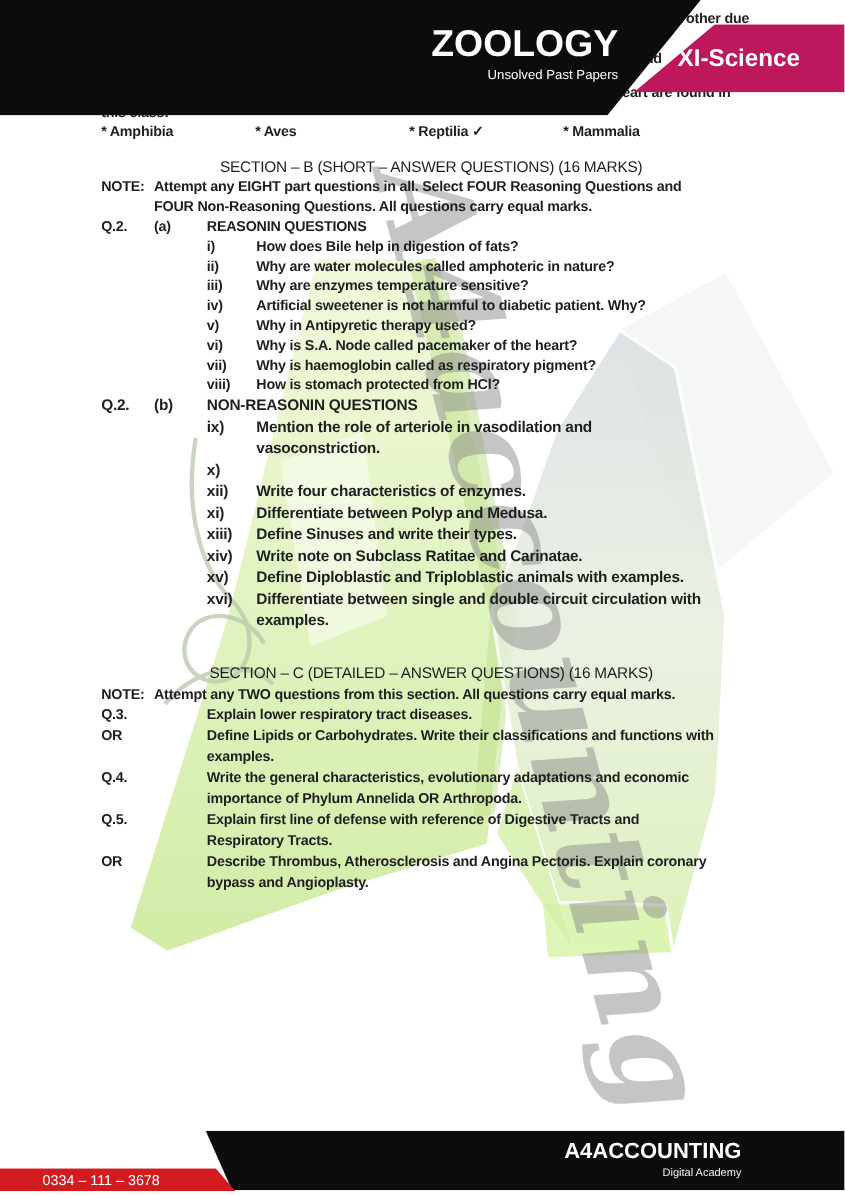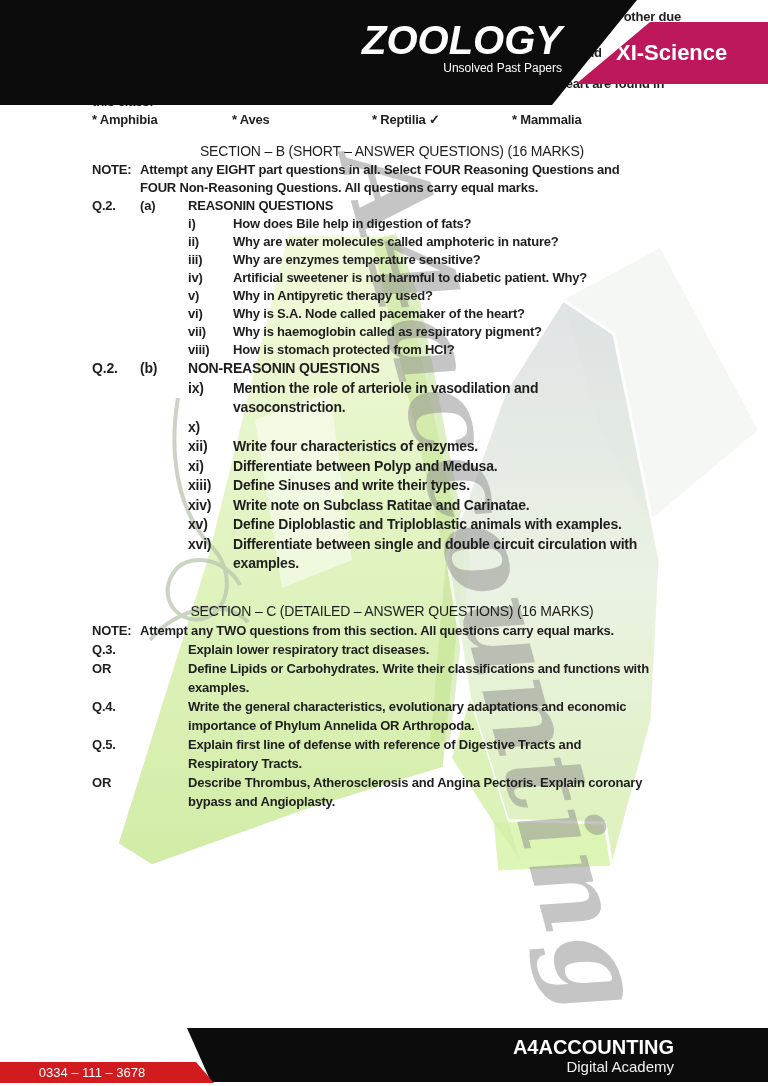--- a/index.html
+++ b/index.html
@@ -4,33 +4,33 @@
 <style>
   html,body{margin:0;padding:0;background:#ffffff;}
   .page{position:relative;width:768px;height:1086px;background:#ffffff;overflow:hidden;
         font-family:"Liberation Sans",sans-serif;color:#1e1e1e;font-weight:700;letter-spacing:-0.2px;}
 
   
   .hdr{position:absolute;top:0;left:0;width:768px;height:105px;z-index:3;}
   .hdr-black{position:absolute;inset:0;background:#0c0c0c;
              clip-path:polygon(0 0,637px 0,552px 105px,0 105px);}
   .hdr-text{position:absolute;top:22px;right:206px;text-align:right;color:#ffffff;}
-  .hdr-title{font-size:40px;line-height:36px;font-weight:800;letter-spacing:0;font-style:italic;}
+  .hdr-title{font-size:34px;line-height:36px;font-weight:800;letter-spacing:0;}
   .hdr-sub{font-size:12px;line-height:20px;font-weight:400;letter-spacing:0;}
   .hdr-red{position:absolute;left:576px;top:22px;width:192px;height:62px;background:#be185d;
            clip-path:polygon(74px 0,192px 0,192px 62px,0 62px);}
   .hdr-red span{display:block;line-height:62px;padding-left:40px;color:#fff;font-size:22px;font-weight:700;letter-spacing:0;}
 
   
   .ftr{position:absolute;left:0;bottom:0;width:768px;height:66px;z-index:3;}
   .ftr-black{position:absolute;inset:0;background:#0c0c0c;
              clip-path:polygon(187px 8px,768px 8px,768px 62px,211px 62px);}
   .ftr-brand{position:absolute;top:16px;right:94px;text-align:right;color:#fff;}
   .ftr-brand .b1{font-size:20px;line-height:22px;font-weight:800;letter-spacing:0;}
-  .ftr-brand .b2{font-size:15px;line-height:17px;font-weight:400;color:#f2f2f2;letter-spacing:0;}
+  .ftr-brand .b2{font-size:10px;line-height:17px;font-weight:400;color:#f2f2f2;letter-spacing:0;}
   .ftr-red{position:absolute;left:0;top:42px;width:214px;height:21px;background:#d11b1f;
            clip-path:polygon(0 0,196px 0,214px 21px,0 21px);}
   .ftr-red span{display:block;line-height:21px;text-align:center;padding-right:30px;
                 color:#fff;font-size:13px;font-weight:400;letter-spacing:0;}
 
   
   .wm{position:absolute;inset:0;z-index:0;pointer-events:none;}
 
   
   .content{position:relative;z-index:1;padding:8px 60px 0 92px;font-size:13px;line-height:18px;}

